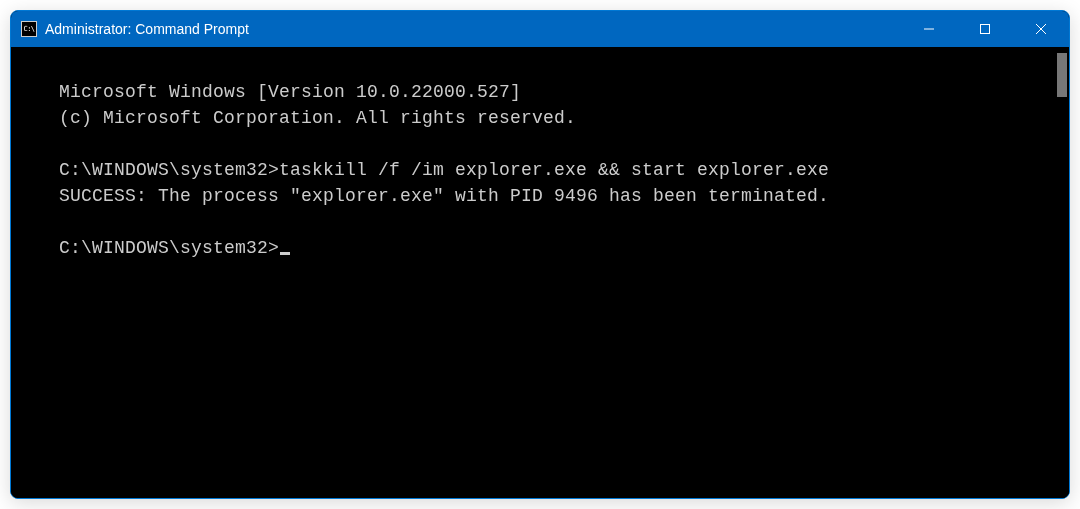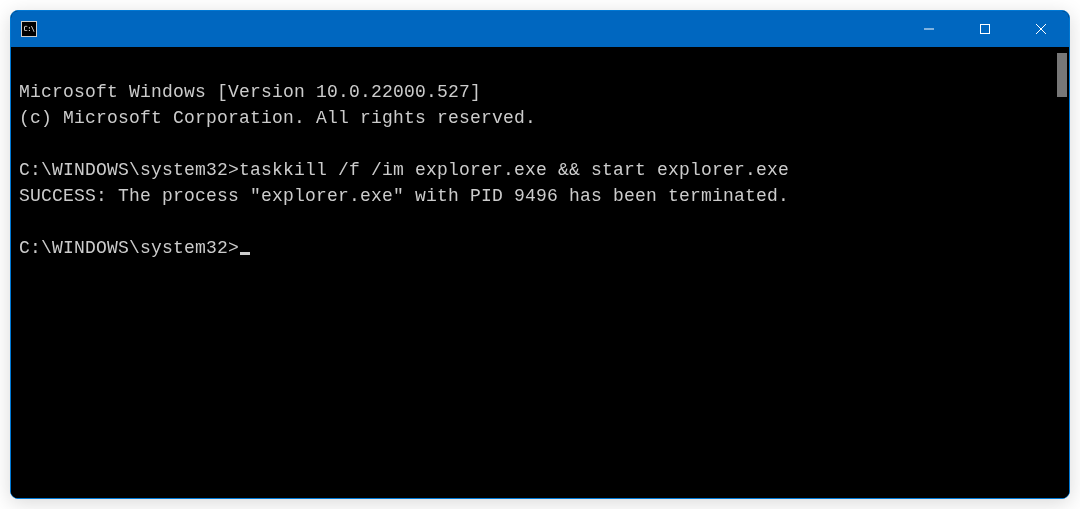--- a/index.html
+++ b/index.html
@@ -86,20 +86,21 @@
       flex: 1;
       background: #000;
       color: #ccc;
       font-family: Consolas, 'Courier New', monospace;
       font-size: 18px;
       line-height: 26px;
       padding: 6px 8px 24px 8px;
       white-space: pre;
       overflow: hidden;
       letter-spacing: 0.2px;
+      margin-left: 40px;
     }
     .scrollbar-track {
       width: 18px;
       background: #000;
       position: relative;
     }
     .scrollbar-thumb {
       position: absolute;
       top: 6px;
       right: 2px;
@@ -119,20 +120,21 @@
     .line {
       white-space: pre;
     }
   </style>
 </head>
 <body>
 
 <div class="window">
   <div class="titlebar">
     <span class="app-icon">C:\</span>
+    <span class="title-text">Administrator: Command Prompt</span>
     <span class="spacer"></span>
     <div class="win-controls">
       <div class="win-btn">
         <svg width="12" height="12" viewBox="0 0 12 12">
           <line x1="1" y1="6" x2="11" y2="6" stroke-width="1"></line>
         </svg>
       </div>
       <div class="win-btn">
         <svg width="12" height="12" viewBox="0 0 12 12">
           <rect x="1.5" y="1.5" width="9" height="9" stroke-width="1"></rect>

